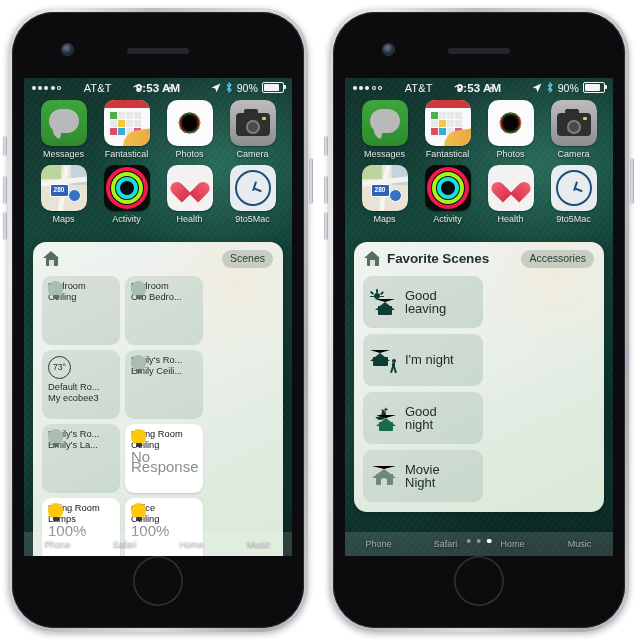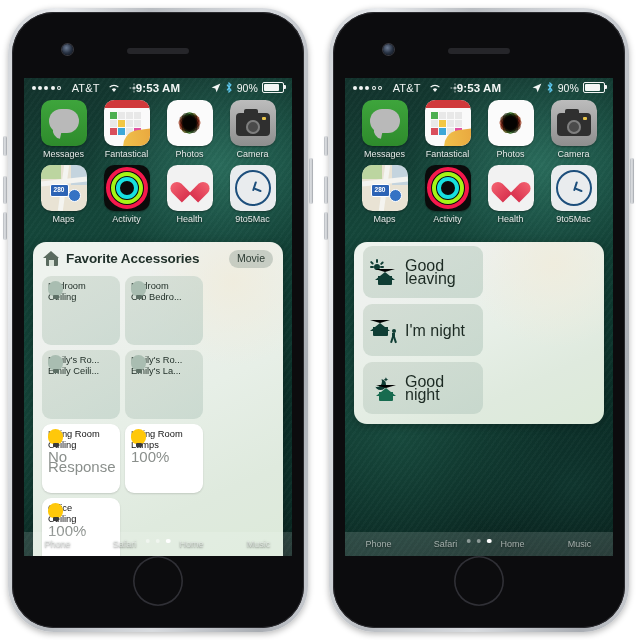--- a/index.html
+++ b/index.html
@@ -57,21 +57,21 @@
   .btn-vol1{left:-5px;top:168px;width:4px;height:28px;}
   .btn-vol2{left:-5px;top:204px;width:4px;height:28px;}
   .btn-ring{left:-5px;top:128px;width:4px;height:20px;}
 
   
   .statusbar{
     position:absolute;left:0;right:0;top:0;height:19px;
     display:flex;align-items:center;color:#f3f6f5;
     font-size:10.5px;letter-spacing:.1px;
   }
-  .sb-left{display:flex;align-items:center;gap:9px;padding-left:8px;}
+  .sb-left{display:flex;align-items:center;gap:21px;padding-left:8px;}
   .dots{display:flex;gap:2.2px;align-items:center;}
   .dots i{width:4px;height:4px;border-radius:50%;background:#f3f6f5;display:block;}
   .dots i.hollow{background:transparent;box-shadow:inset 0 0 0 1px #f3f6f5;}
   .sb-carrier{font-size:11px;margin-left:2px;}
   .sb-center{position:absolute;left:0;right:0;text-align:center;font-size:11.5px;font-weight:bold;}
   .sb-right{margin-left:auto;display:flex;align-items:center;gap:4px;padding-right:8px;}
   .batt{width:20px;height:9.5px;border:1px solid #f3f6f5;border-radius:2px;position:relative;}
   .batt:after{content:"";position:absolute;right:-3px;top:2.5px;width:1.6px;height:4px;background:#f3f6f5;border-radius:0 1px 1px 0;}
   .batt i{position:absolute;left:1px;top:1px;bottom:1px;width:15px;background:#f3f6f5;border-radius:1px;display:block;}
 
@@ -170,21 +170,21 @@
   .t-sub{font-size:15px;line-height:10px;color:#8a8f8c;margin-top:1px;}
 
   
   .scenes{position:relative;display:flex;flex-wrap:wrap;gap:6px;padding:4px 9px 10px 9px;}
   .scene{
     width:120px;height:52px;border-radius:9px;display:flex;align-items:center;
     padding:0 7px;box-sizing:border-box;gap:7px;position:relative;overflow:hidden;
   }
   .scene.off{background:linear-gradient(150deg,rgba(205,216,206,.78),rgba(190,209,198,.72));}
   .scene .glyph{width:28px;height:26px;flex:none;position:relative;}
-  .scene .s-label{font-size:16px;line-height:13px;color:#1c2a23;}
+  .scene .s-label{font-size:13px;line-height:13px;color:#1c2a23;}
   .hs{position:absolute;}
   .hs .roof{position:absolute;left:0;top:0;width:0;height:0;border-style:solid;}
   .hs .base{position:absolute;border-radius:0 0 1px 1px;}
   .person{position:absolute;right:0px;bottom:0px;width:9px;height:13px;}
   .person .head{position:absolute;left:2.5px;top:0;width:4px;height:4px;border-radius:50%;}
   .person .torso{position:absolute;left:3px;top:4px;width:3px;height:5px;}
   .person .leg1{position:absolute;left:1.5px;top:8px;width:2.4px;height:5.5px;transform:rotate(18deg);}
   .person .leg2{position:absolute;left:4.8px;top:8px;width:2.4px;height:5.5px;transform:rotate(-18deg);}
   .sunray{position:absolute;background:#0f3d34;border-radius:1px;}
   .moon{position:absolute;left:1px;top:1px;width:11px;height:11px;border-radius:50%;
@@ -353,37 +353,43 @@
           </div>
         </div>
 
         <div class="widget">
           <div class="w-head">
             <span class="homeico">
               <span class="roof"></span>
                 <span class="base"></span>
                 <span class="door"></span>
             </span>
-            <span class="w-title">Favorite Accessories</span>
-            <span class="w-toggle">Movie</span>
+            <span class="w-toggle">Scenes</span>
           </div>
           <div class="tiles">
 
             <div class="tile off">
               <span class="bulb"><span class="glass"></span><span class="cap"></span></span>
               <div class="t-l1">Bedroom</div>
               <div class="t-l2">Ceiling</div>
             </div>
 
             <div class="tile off">
               <span class="bulb"><span class="glass"></span><span class="cap"></span></span>
               <div class="t-l1">Bedroom</div>
               <div class="t-l2">Orb Bedro...</div>
             </div>
 
+            <div class="tile off">
+              <div class="thermo">
+                <span>73°</span>
+              </div>
+              <div class="t-l1">Default Ro...</div>
+              <div class="t-l2">My ecobee3</div>
+            </div>
 
             <div class="tile off">
               <span class="bulb"><span class="glass"></span><span class="cap"></span></span>
               <div class="t-l1">Emily's Ro...</div>
               <div class="t-l2">Emily Ceili...</div>
             </div>
 
             <div class="tile off">
               <span class="bulb"><span class="glass"></span><span class="cap"></span></span>
               <div class="t-l1">Emily's Ro...</div>
@@ -572,20 +578,29 @@
                 <div class="face"></div>
                   <div class="hh"></div>
                   <div class="mh"></div>
               </div>
               <div class="applabel">9to5Mac</div>
             </div>
           </div>
         </div>
 
         <div class="widget">
+          <div class="w-head">
+            <span class="homeico">
+              <span class="roof"></span>
+                <span class="base"></span>
+                <span class="door"></span>
+            </span>
+            <span class="w-title">Favorite Scenes</span>
+            <span class="w-toggle">Accessories</span>
+          </div>
           <div class="scenes">
 
             <div class="scene off">
               <span class="glyph">
                 <span class="sunray" style="left:6px;top:0;width:1.6px;height:4px"></span>
                 <span class="sunray" style="left:1px;top:2px;width:1.6px;height:4px;transform:rotate(-45deg)"></span>
                 <span class="sunray" style="left:11px;top:2px;width:1.6px;height:4px;transform:rotate(45deg)"></span>
                 <span class="sunray" style="left:0;top:7px;width:4px;height:1.6px"></span>
                 <span class="sunray" style="left:10px;top:7px;width:4px;height:1.6px"></span>
                 <span style="position:absolute;left:4px;top:4.5px;width:6px;height:6px;border-radius:50%;background:#0f3d34"></span>
@@ -619,20 +634,30 @@
                 <span class="moon"></span>
                 <span class="star" style="left:13px;top:1px">✦</span>
                 <span class="hs" style="left:6px;top:10px;width:20px;height:15px">
                   <span class="roof" style="border-left:10px solid transparent;border-right:10px solid transparent;border-bottom:8px solid #176b4f"></span>
                   <span class="base" style="left:3px;top:7px;width:14px;height:9px;background:#176b4f"></span>
                 </span>
               </span>
               <span class="s-label"><span>Good</span><br><span>night</span></span>
             </div>
 
+            <div class="scene off">
+              <span class="glyph">
+                <span class="hs" style="left:2px;top:3px;width:24px;height:20px">
+                  <span class="roof" style="border-left:12px solid transparent;border-right:12px solid transparent;border-bottom:9px solid #6f8a74"></span>
+                  <span class="base" style="left:3.5px;top:8px;width:17px;height:11px;background:#6f8a74"></span>
+                  <span style="position:absolute;left:9px;top:12px;width:6px;height:7px;background:#cfdcce;border-radius:3px 3px 0 0"></span>
+                </span>
+              </span>
+              <span class="s-label"><span>Movie</span><br><span>Night</span></span>
+            </div>
 
           </div>
         </div>
 
         <div class="dock">
           <div class="d">Phone</div>
           <div class="d">Safari</div>
           <div class="d">Home</div>
           <div class="d">Music</div>
           <div class="pagedots">

